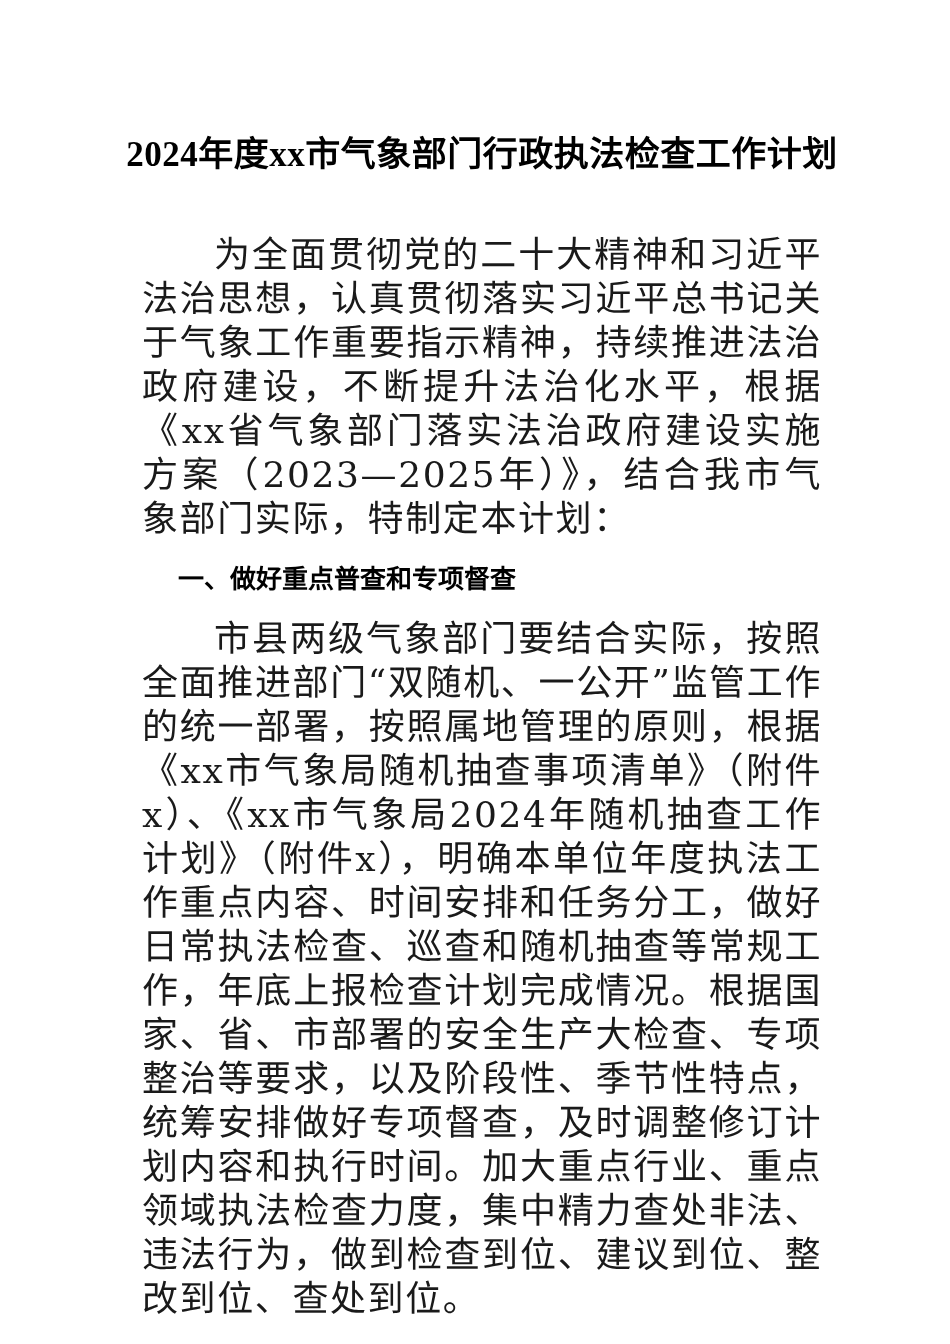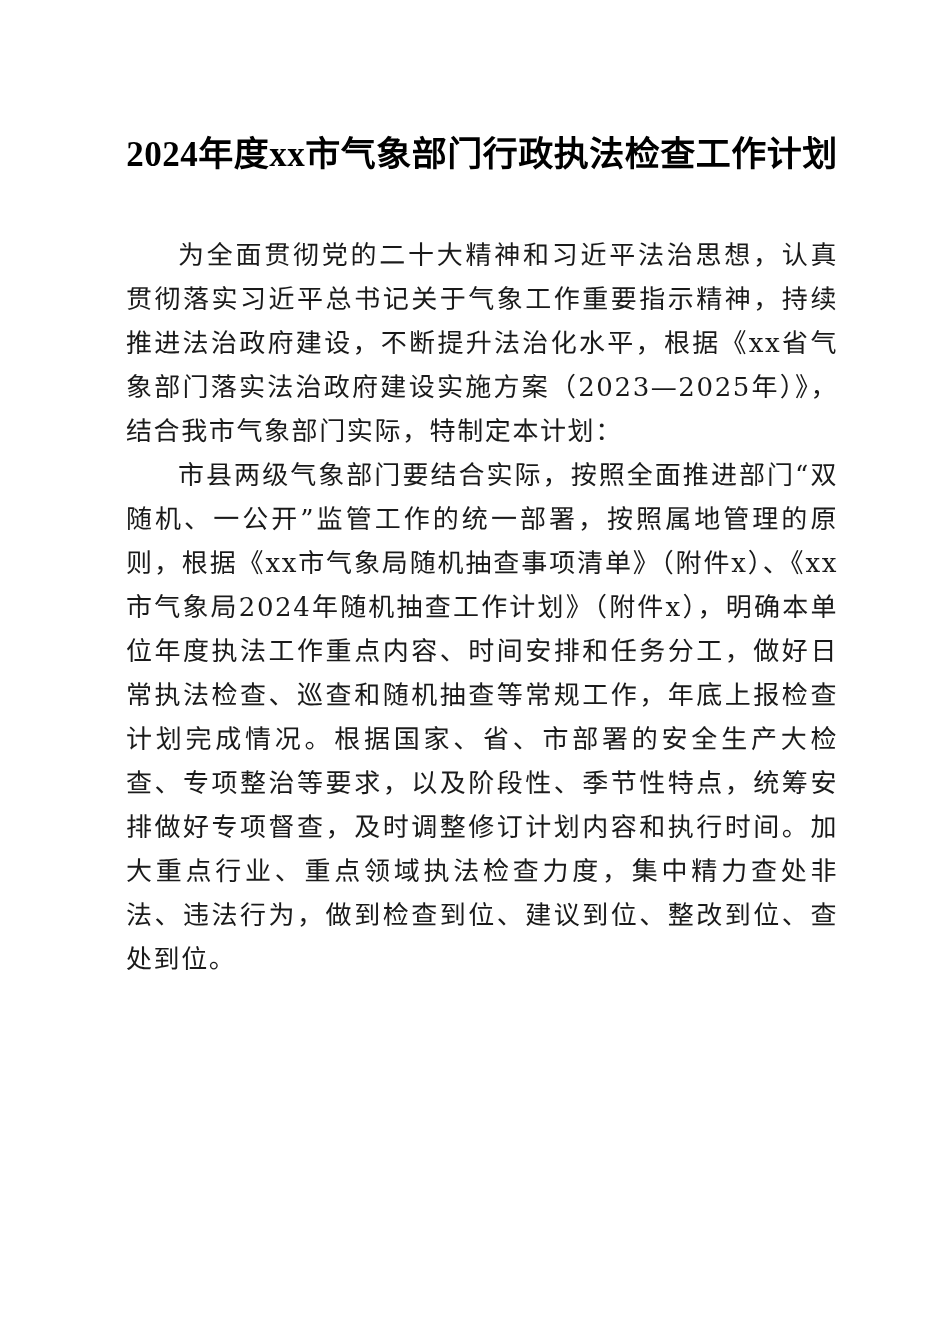--- a/index.html
+++ b/index.html
@@ -55,25 +55,25 @@
     font-weight: bold;
     font-size: 26px;
     line-height: 44px;
     letter-spacing: 0px;
     text-indent: 2em;
     color: #000000;
   }
 
   
   .para {
-    margin: 0;
+    margin: 16px;
     padding: 0;
     font-family: "DejaVu Serif", "Liberation Serif", serif;
     font-weight: 400;
-    font-size: 26px;
+    font-size: 36px;
     line-height: 44px;
     letter-spacing: 1.6px;
     text-indent: 2em;
     text-align: justify;
     text-justify: inter-ideograph;
     color: #1a1a1a;
     word-break: break-all;
   }
 
   
@@ -84,18 +84,19 @@
 </head>
 <body>
 
 <div class="page">
   <div class="doc-body">
 
     <h1 class="doc-title">2024年度xx市气象部门行政执法检查工作计划</h1>
 
     <p class="para first-para">为全面贯彻党的二十大精神和习近平法治思想，认真贯彻落实习近平总书记关于气象工作重要指示精神，持续推进法治政府建设，不断提升法治化水平，根据《xx省气象部门落实法治政府建设实施方案（2023—2025年）》，结合我市气象部门实际，特制定本计划：</p>
 
+    <h2 class="section-heading">一、做好重点普查和专项督查</h2>
 
     <p class="para">市县两级气象部门要结合实际，按照全面推进部门“双随机、一公开”监管工作的统一部署，按照属地管理的原则，根据《xx市气象局随机抽查事项清单》（附件x）、《xx市气象局2024年随机抽查工作计划》（附件x），明确本单位年度执法工作重点内容、时间安排和任务分工，做好日常执法检查、巡查和随机抽查等常规工作，年底上报检查计划完成情况。根据国家、省、市部署的安全生产大检查、专项整治等要求，以及阶段性、季节性特点，统筹安排做好专项督查，及时调整修订计划内容和执行时间。加大重点行业、重点领域执法检查力度，集中精力查处非法、违法行为，做到检查到位、建议到位、整改到位、查处到位。</p>
 
 
   </div>
 </div>
 
 </body></html>

